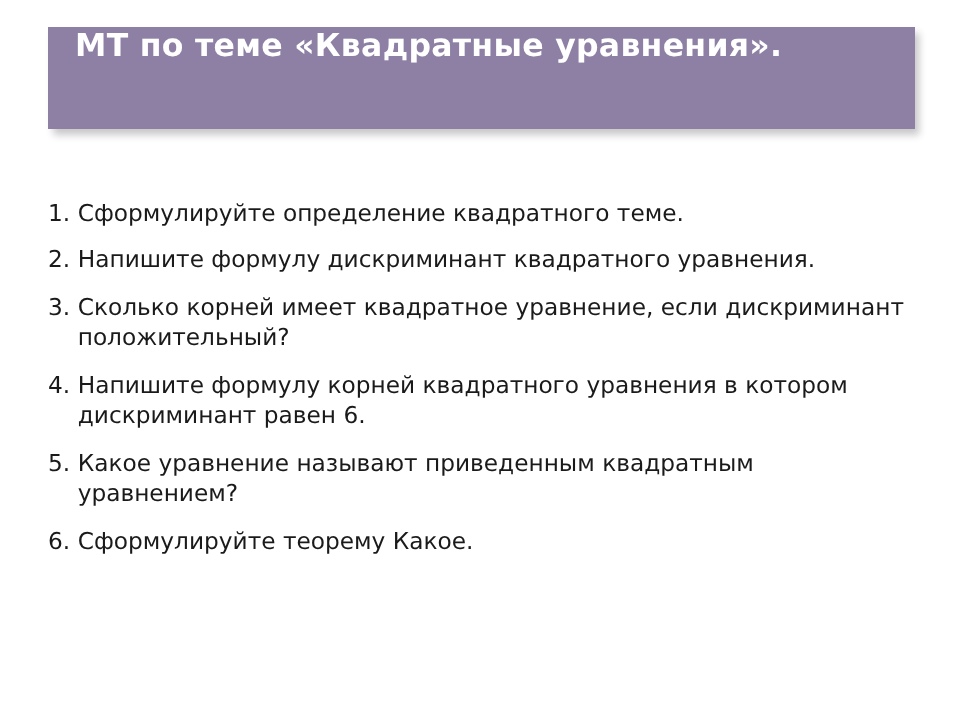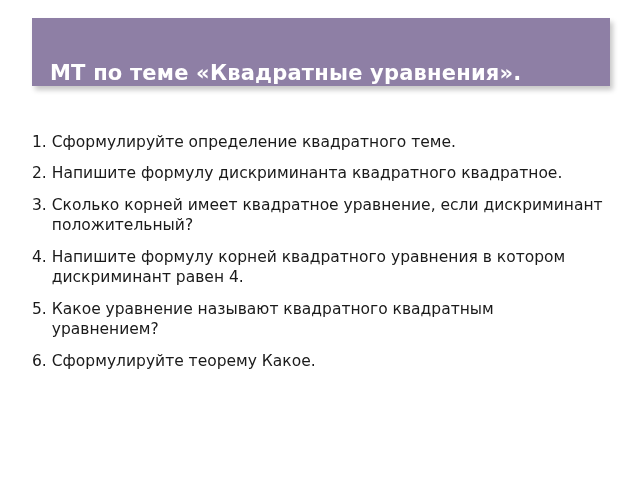--- a/index.html
+++ b/index.html
@@ -21,21 +21,21 @@
   }
   .title-bar {
     position: absolute;
     left: 32px;
     top: 18px;
     width: 578px;
     height: 68px;
     background: #8e7fa5;
     box-shadow: 3px 4px 5px rgba(0,0,0,0.22);
     display: flex;
-    align-items: flex-end;
+    align-items: flex-start;
   }
   .title-text {
     color: #ffffff;
     font-size: 21px;
     font-weight: bold;
     letter-spacing: 0.2px;
     padding-left: 18px;
     padding-right: 10px;
     line-height: 1.2;
   }
@@ -73,36 +73,36 @@
 
   <div class="body-area">
 
     <div class="q-item">
       <span class="q-num">1.</span>
       <span class="q-text">Сформулируйте определение квадратного теме.</span>
     </div>
 
     <div class="q-item">
       <span class="q-num">2.</span>
-      <span class="q-text">Напишите формулу дискриминанта квадратного квадратное.</span>
+      <span class="q-text">Напишите формулу дискриминант квадратного уравнения.</span>
     </div>
 
     <div class="q-item">
       <span class="q-num">3.</span>
       <span class="q-text">Сколько корней имеет квадратное уравнение, если дискриминант положительный?</span>
     </div>
 
     <div class="q-item">
       <span class="q-num">4.</span>
-      <span class="q-text">Напишите формулу корней квадратного уравнения в котором дискриминант равен 4.</span>
+      <span class="q-text">Напишите формулу корней квадратного уравнения в котором дискриминант равен 6.</span>
     </div>
 
     <div class="q-item">
       <span class="q-num">5.</span>
-      <span class="q-text">Какое уравнение называют квадратного квадратным уравнением?</span>
+      <span class="q-text">Какое уравнение называют приведенным квадратным уравнением?</span>
     </div>
 
     <div class="q-item">
       <span class="q-num">6.</span>
       <span class="q-text">Сформулируйте теорему Какое.</span>
     </div>
 
   </div>
 </div>
 

